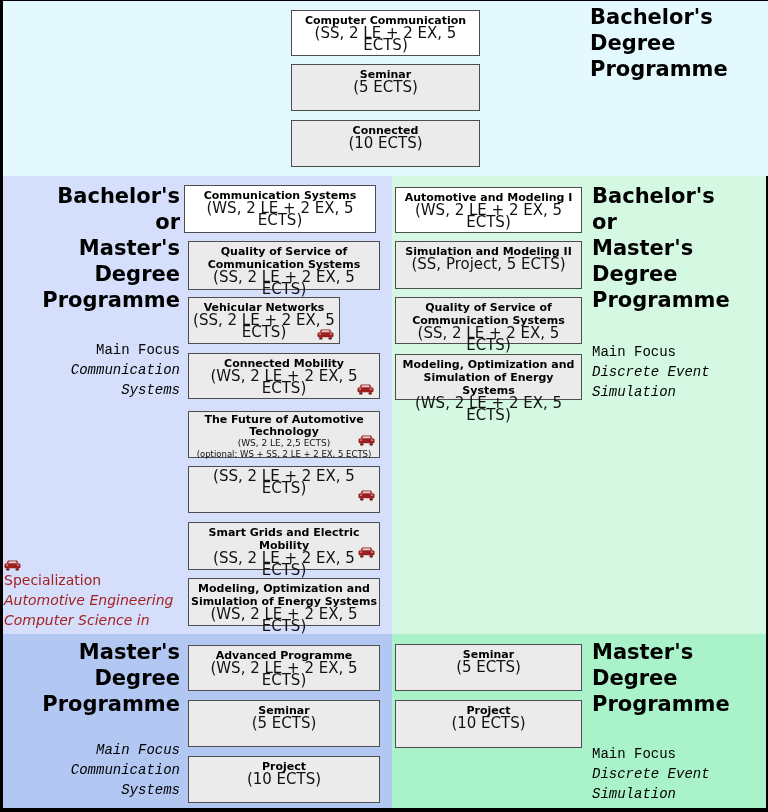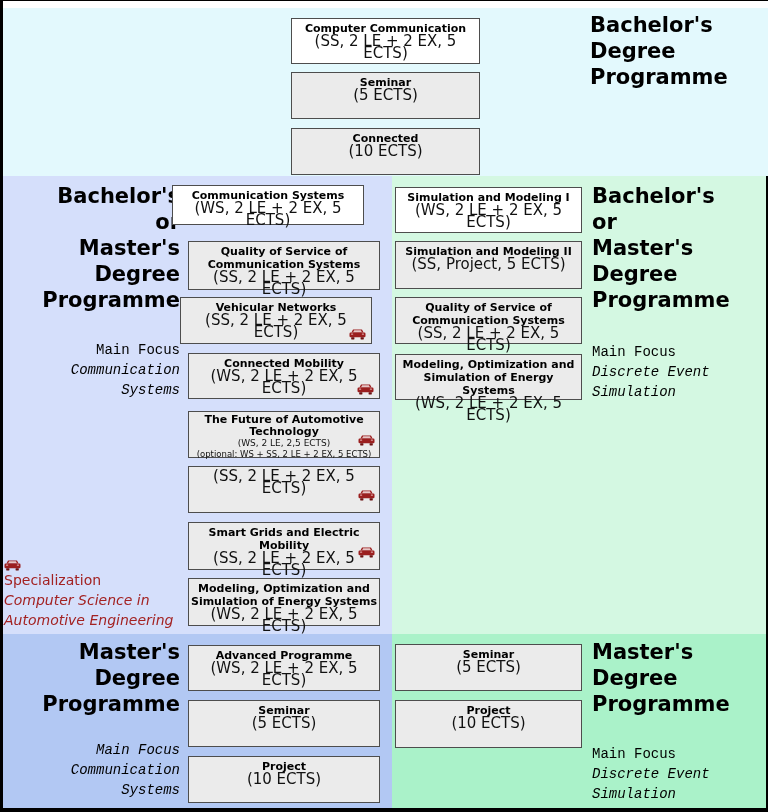--- a/index.html
+++ b/index.html
@@ -1,21 +1,21 @@
 <!DOCTYPE html>
 <html><head>
 <meta charset="utf-8">
 <style>
   * { margin:0; padding:0; box-sizing:border-box; }
   html,body { background:#ffffff; }
   body { font-family:"DejaVu Sans","Liberation Sans",sans-serif; }
   #canvas { position:relative; width:768px; height:812px; overflow:hidden; background:#ffffff; }
 
   .region { position:absolute; }
-  .r-top { left:0; top:0; width:768px; height:176px; background:#e3f9fd;margin-top:8px; }
+  .r-top { left:0; top:0; width:768px; height:176px; background:#e3f9fd; }
   .r-ml  { left:0; top:176px; width:392px; height:458px; background:#d5dffb; }
   .r-mr  { left:392px; top:176px; width:376px; height:458px; background:#d4f8e2; }
   .r-bl  { left:0; top:634px; width:392px; height:178px; background:#b2c8f3; }
   .r-br  { left:392px; top:634px; width:376px; height:178px; background:#aaf2c9; }
 
   .frame { position:absolute; background:#000; z-index:30; }
   .f-left  { left:0; top:0; width:3px; height:812px; }
   .f-top   { left:0; top:0; width:768px; height:1px; }
   .f-bottom{ left:0; top:808px; width:768px; height:4px; }
   .f-right { left:766px; top:176px; width:2px; height:636px; }
@@ -95,35 +95,35 @@
           <path d="M4,0.5 L13,0.5 L14.6,3.6 L2.4,3.6 Z" fill="#9b1f1f"></path>
           <path d="M5.2,1.3 L11.8,1.3 L12.8,3 L4.2,3 Z" fill="#e6c6c6"></path>
           <rect x="0.5" y="3.6" width="16" height="4.6" rx="1.2" fill="#9b1f1f"></rect>
           <rect x="2" y="4.6" width="2.2" height="1.2" rx="0.6" fill="#dda0a0"></rect>
           <rect x="12.8" y="4.6" width="2.2" height="1.2" rx="0.6" fill="#dda0a0"></rect>
           <rect x="2.2" y="8.2" width="3.2" height="2.3" rx="0.4" fill="#6b1111"></rect>
           <rect x="11.6" y="8.2" width="3.2" height="2.3" rx="0.4" fill="#6b1111"></rect>
         </svg>
       </span>
       <div>Specialization</div>
+      <div class="italic">Automotive Engineering</div>
       <div class="italic">Computer Science in</div>
-      <div class="italic">Automotive Engineering</div>
-    </div>
-
-    <div class="course white" style="left:172px; top:9px; width:192px; height:40px">
+    </div>
+
+    <div class="course white" style="left:184px; top:9px; width:192px; height:48px">
       <div class="c-title">Communication Systems</div>
       <div class="c-sub">(WS, 2 LE + 2 EX, 5 ECTS)</div>
     </div>
 
     <div class="course" style="left:188px; top:65px; width:192px; height:49px">
       <div class="c-title">Quality of Service of Communication Systems</div>
       <div class="c-sub">(SS, 2 LE + 2 EX, 5 ECTS)</div>
     </div>
 
-    <div class="course" style="left:180px; top:121px; width:192px; height:47px">
+    <div class="course" style="left:188px; top:121px; width:152px; height:47px">
       <div class="c-title">Vehicular Networks</div>
       <div class="c-sub">(SS, 2 LE + 2 EX, 5 ECTS)</div>
       <span class="car car-low">
         <svg width="17" height="11" viewBox="0 0 17 11">
           <path d="M4,0.5 L13,0.5 L14.6,3.6 L2.4,3.6 Z" fill="#9b1f1f"></path>
           <path d="M5.2,1.3 L11.8,1.3 L12.8,3 L4.2,3 Z" fill="#e6c6c6"></path>
           <rect x="0.5" y="3.6" width="16" height="4.6" rx="1.2" fill="#9b1f1f"></rect>
           <rect x="2" y="4.6" width="2.2" height="1.2" rx="0.6" fill="#dda0a0"></rect>
           <rect x="12.8" y="4.6" width="2.2" height="1.2" rx="0.6" fill="#dda0a0"></rect>
           <rect x="2.2" y="8.2" width="3.2" height="2.3" rx="0.4" fill="#6b1111"></rect>
@@ -198,21 +198,21 @@
 
     <div class="course" style="left:188px; top:402px; width:192px; height:48px">
       <div class="c-title">Modeling, Optimization and Simulation of Energy Systems</div>
       <div class="c-sub">(WS, 2 LE + 2 EX, 5 ECTS)</div>
     </div>
   </div>
 
   <div class="region r-mr">
 
     <div class="course white" style="left:3px; top:11px; width:187px; height:46px">
-      <div class="c-title">Simulation and Modeling I</div>
+      <div class="c-title">Automotive and Modeling I</div>
       <div class="c-sub">(WS, 2 LE + 2 EX, 5 ECTS)</div>
     </div>
 
     <div class="course" style="left:3px; top:65px; width:187px; height:48px">
       <div class="c-title">Simulation and Modeling II</div>
       <div class="c-sub">(SS, Project, 5 ECTS)</div>
     </div>
 
     <div class="course" style="left:3px; top:121px; width:187px; height:47px">
       <div class="c-title">Quality of Service of Communication Systems</div>

